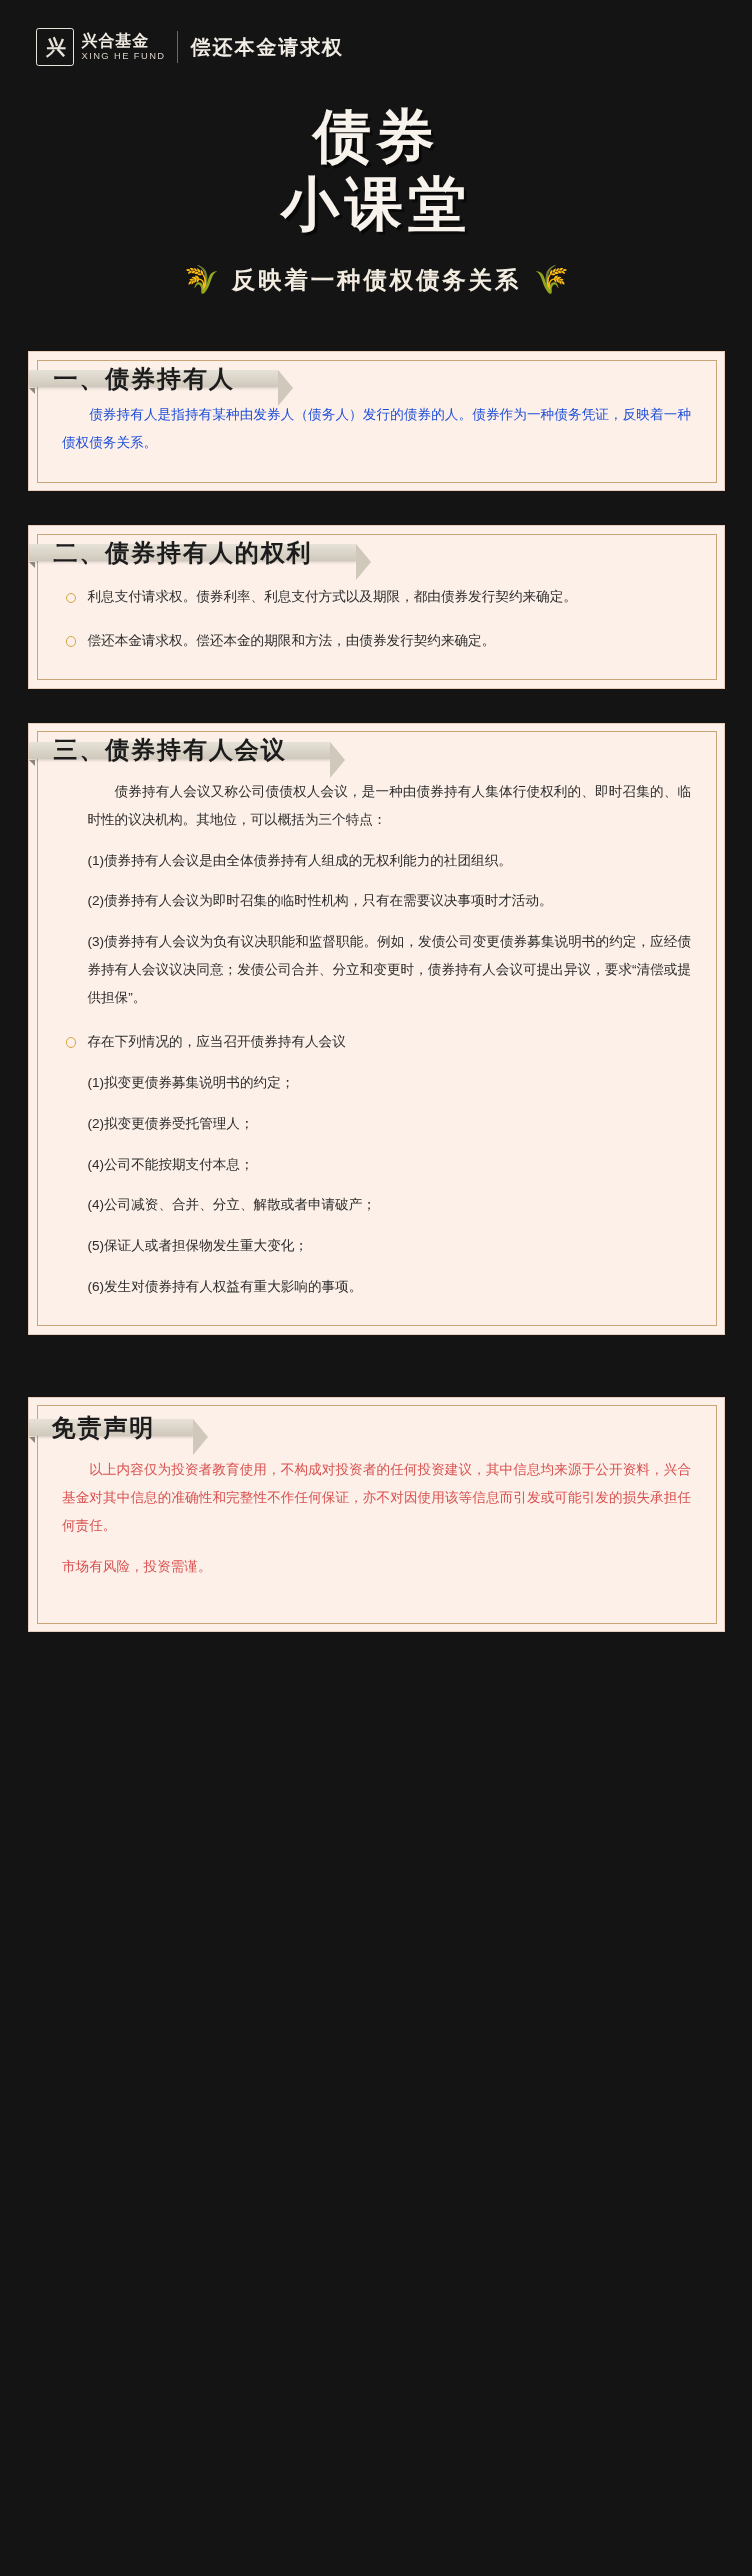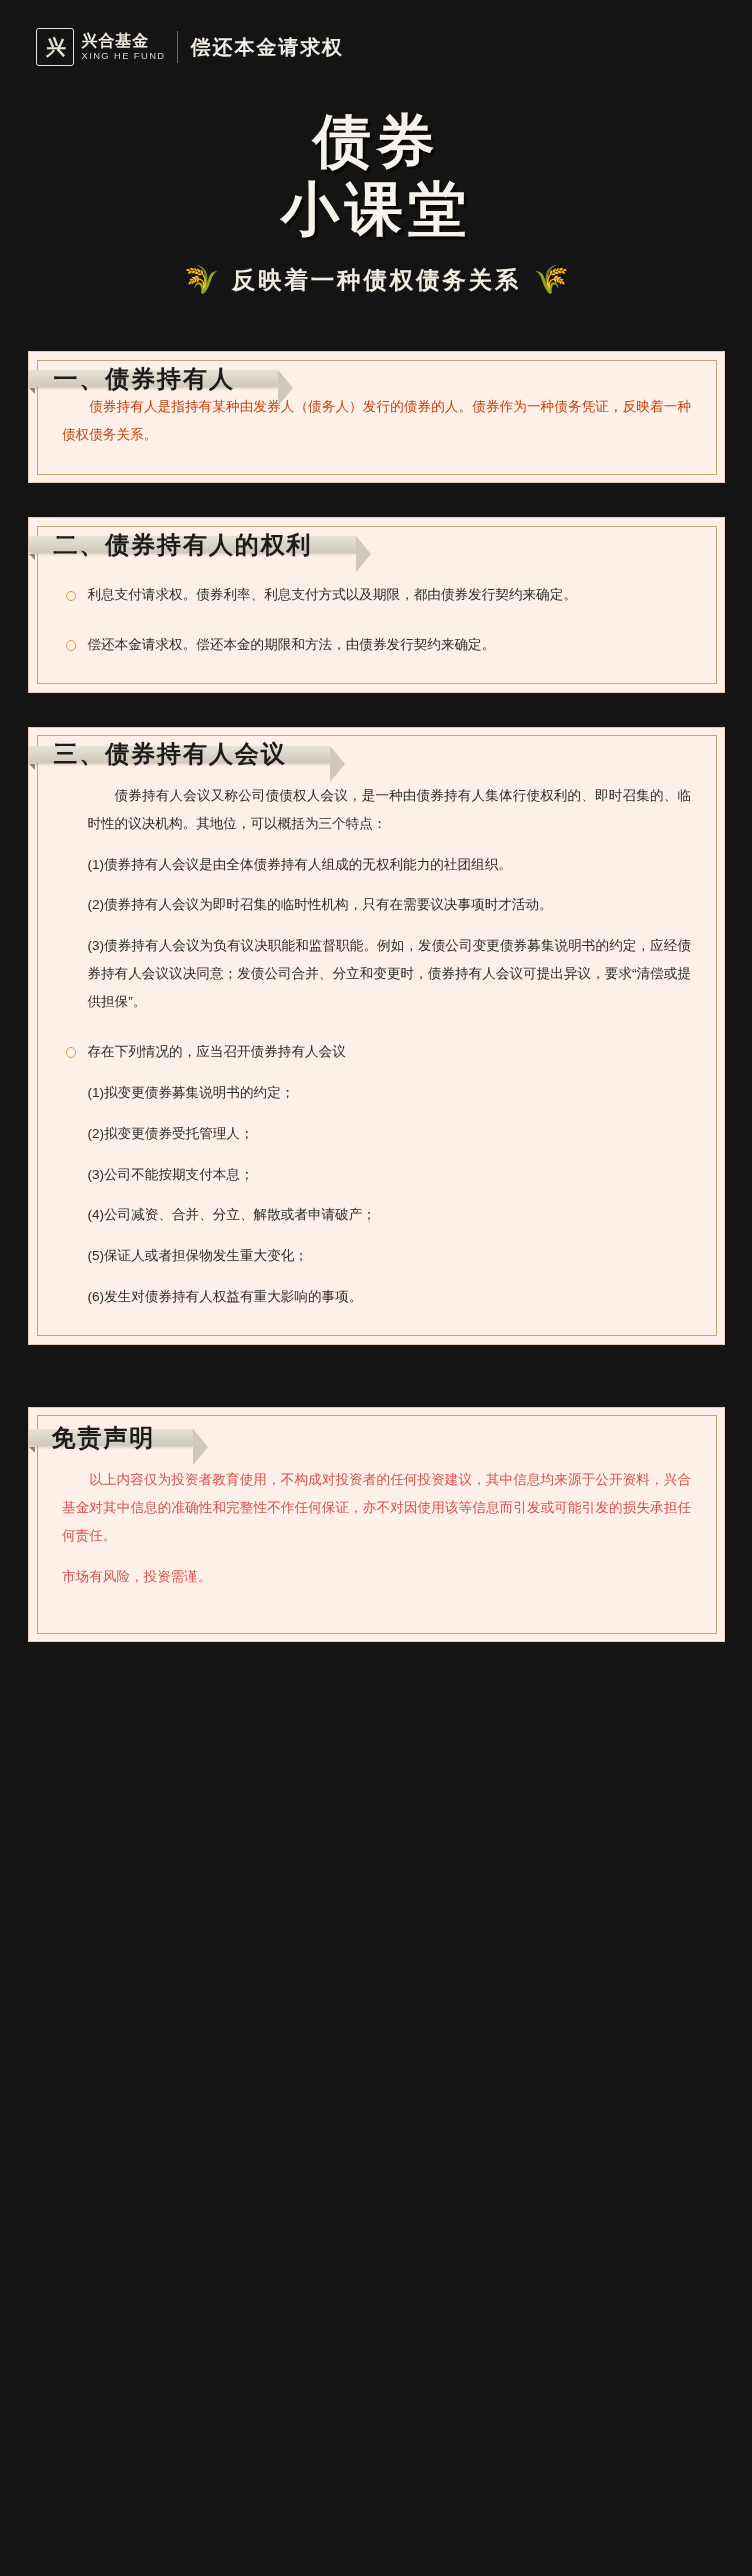--- a/index.html
+++ b/index.html
@@ -67,21 +67,21 @@
     font-weight: bold;
     letter-spacing: 1.9px;
   }
 
   
   .title-block {
     text-align: center;
     margin-top: 17px;
   }
   .big-title {
-    font-family: Liberation Sans, sans-serif;
+    font-family: Liberation Mono, monospace;
     font-weight: bold;
     color: #f7f3ec;
     font-size: 58px;
     letter-spacing: 5.6px;
     line-height: 1.18;
     text-shadow: 2.8px 2.8px 0 rgba(0,0,0,.55);
     margin-top: 35px;
   }
   .big-title .l2 { display: block; }
 
@@ -149,32 +149,32 @@
     content: "";
     position: absolute;
     left: 0;
     bottom: -6.6px;
     border-top: 6.6px solid #8d8779;
     border-left: 6.6px solid transparent;
   }
   .ribbon-wrap { line-height: 0; }
 
   .para {
-    color: #c2410c;
+    color: #1d4ed8;
     font-size: 13.6px;
     line-height: 2.05;
     text-align: justify;
-    margin: 0 0 0 0;
+    margin: 8px 0 0 0;
   }
   .para.indent { text-indent: 2em; }
 
   .bullet-item {
     display: flex;
     align-items: flex-start;
-    margin-top: 22px;
+    margin-top: 16px;
   }
   .bullet-dot {
     flex: none;
     width: 10.4px;
     height: 10.4px;
     border: 1.9px solid #d9a441;
     border-radius: 50%;
     margin: 9.4px 11.3px 0 3.8px;
     box-sizing: border-box;
   }
@@ -280,21 +280,21 @@
       <p class="sub-para">(1)债券持有人会议是由全体债券持有人组成的无权利能力的社团组织。</p>
       <p class="sub-para">(2)债券持有人会议为即时召集的临时性机构，只有在需要议决事项时才活动。</p>
       <p class="sub-para">(3)债券持有人会议为负有议决职能和监督职能。例如，发债公司变更债券募集说明书的约定，应经债券持有人会议议决同意；发债公司合并、分立和变更时，债券持有人会议可提出异议，要求“清偿或提供担保”。</p>
 
       <div class="bullet-item">
         <span class="bullet-dot"></span>
         <span class="bullet-text">存在下列情况的，应当召开债券持有人会议</span>
       </div>
       <p class="sub-para">(1)拟变更债券募集说明书的约定；</p>
       <p class="sub-para">(2)拟变更债券受托管理人；</p>
-      <p class="sub-para">(3)公司不能按期支付本息；</p>
+      <p class="sub-para">(4)公司不能按期支付本息；</p>
       <p class="sub-para">(4)公司减资、合并、分立、解散或者申请破产；</p>
       <p class="sub-para">(5)保证人或者担保物发生重大变化；</p>
       <p class="sub-para">(6)发生对债券持有人权益有重大影响的事项。</p>
     </div>
   </div>
 
   <div class="section-gap" style="height:62px"></div>
 
   <div class="card disclaimer-card">
     <div class="card-inner">

